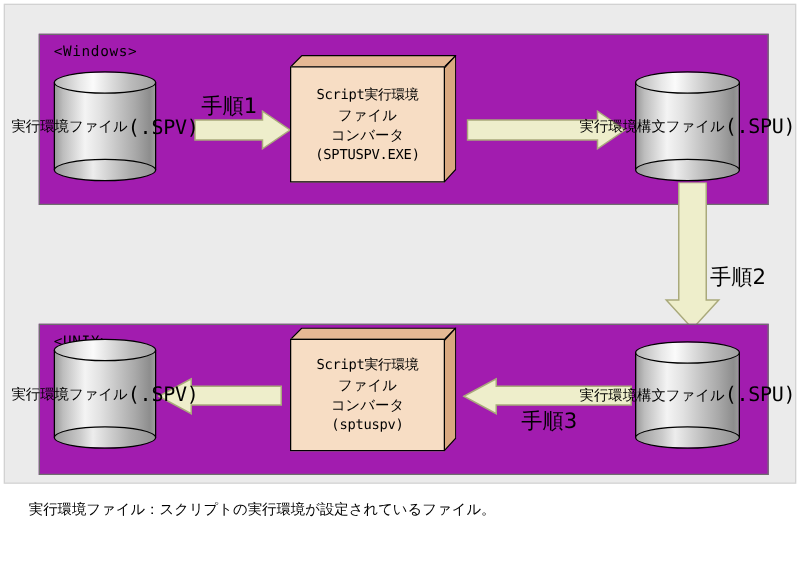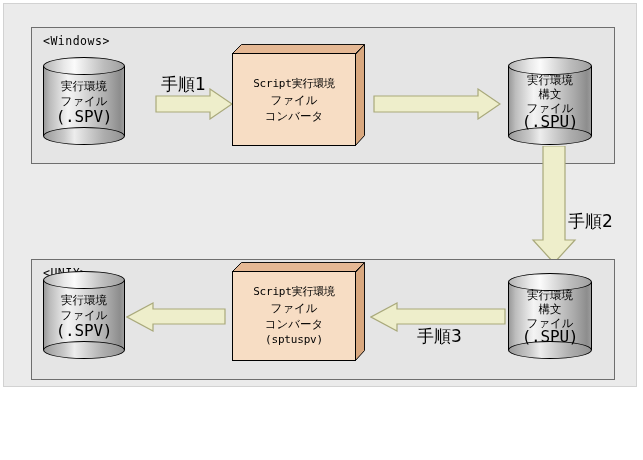--- a/index.html
+++ b/index.html
@@ -26,21 +26,21 @@
     width: 634px;
     height: 384px;
     background: #ebebeb;
     border: 1px solid #d2d2d2;
     box-sizing: border-box;
   }
 
   
   .os-panel {
     position: absolute;
-    background: #e5e5e5;
+    background: #a21caf;
     border: 1px solid #6e6e6e;
     box-sizing: border-box;
   }
   #panel-windows { left: 31px; top: 27px;  width: 584px; height: 137px; }
   #panel-unix    { left: 31px; top: 259px; width: 584px; height: 121px; }
 
   .os-label {
     position: absolute;
     left: 11px;
     top: 6px;
@@ -105,21 +105,21 @@
         #939393 100%);
     z-index: 1;
   }
   .cyl-text {
     position: absolute;
     left: 0;
     top: 0;
     width: 100%;
     height: 100%;
     display: flex;
-    flex-direction: column;
+    flex-direction: row;
     align-items: center;
     justify-content: center;
     z-index: 4;
     font-size: 11.5px;
     line-height: 15px;
     color: #000;
     text-align: left;
     white-space: nowrap;
   }
   .cyl-text .ascii {
@@ -238,20 +238,21 @@
       <polygon points="0.5,10.5 9.5,0.5 132.5,0.5 123.5,10.5" fill="#e5b894" stroke="#000" stroke-width="1"></polygon>
     </svg>
     <svg class="right-bevel" width="11" height="102" viewBox="0 0 11 102" preserveAspectRatio="none">
       <polygon points="0.5,10.5 10.5,0.5 10.5,91.5 0.5,101.5" fill="#d9a87f" stroke="#000" stroke-width="1"></polygon>
     </svg>
     <div class="face"></div>
     <div class="face-text">
       <span class="mono">Script実行環境</span>
       <span>ファイル</span>
       <span>コンバータ</span>
+      <span class="mono">(SPTUSPV.EXE)</span>
     </div>
   </div>
 
   <div class="arrow" style="left:373px; top:88px;">
     <svg width="128" height="32" viewBox="0 0 128 32">
       <polygon points="1,8 105,8 105,1 127,16 105,31 105,24 1,24" fill="#eeeecb" stroke="#a9a97b" stroke-width="1.2"></polygon>
     </svg>
   </div>
 
   <div class="cylinder" style="left:508px; top:57px; width:84px; height:88px;">
@@ -323,15 +324,16 @@
     <div class="cyl-body"></div>
     <div class="cyl-top"></div>
     <div class="cyl-text">
       <span>実行環境</span>
       <span>ファイル</span>
       <span class="ascii">(.SPV)</span>
     </div>
   </div>
 
   <div class="legend">
+    <div class="lg-line">実行環境ファイル：スクリプトの実行環境が設定されているファイル。</div>
   </div>
 
 </div>
 
 </body></html>

